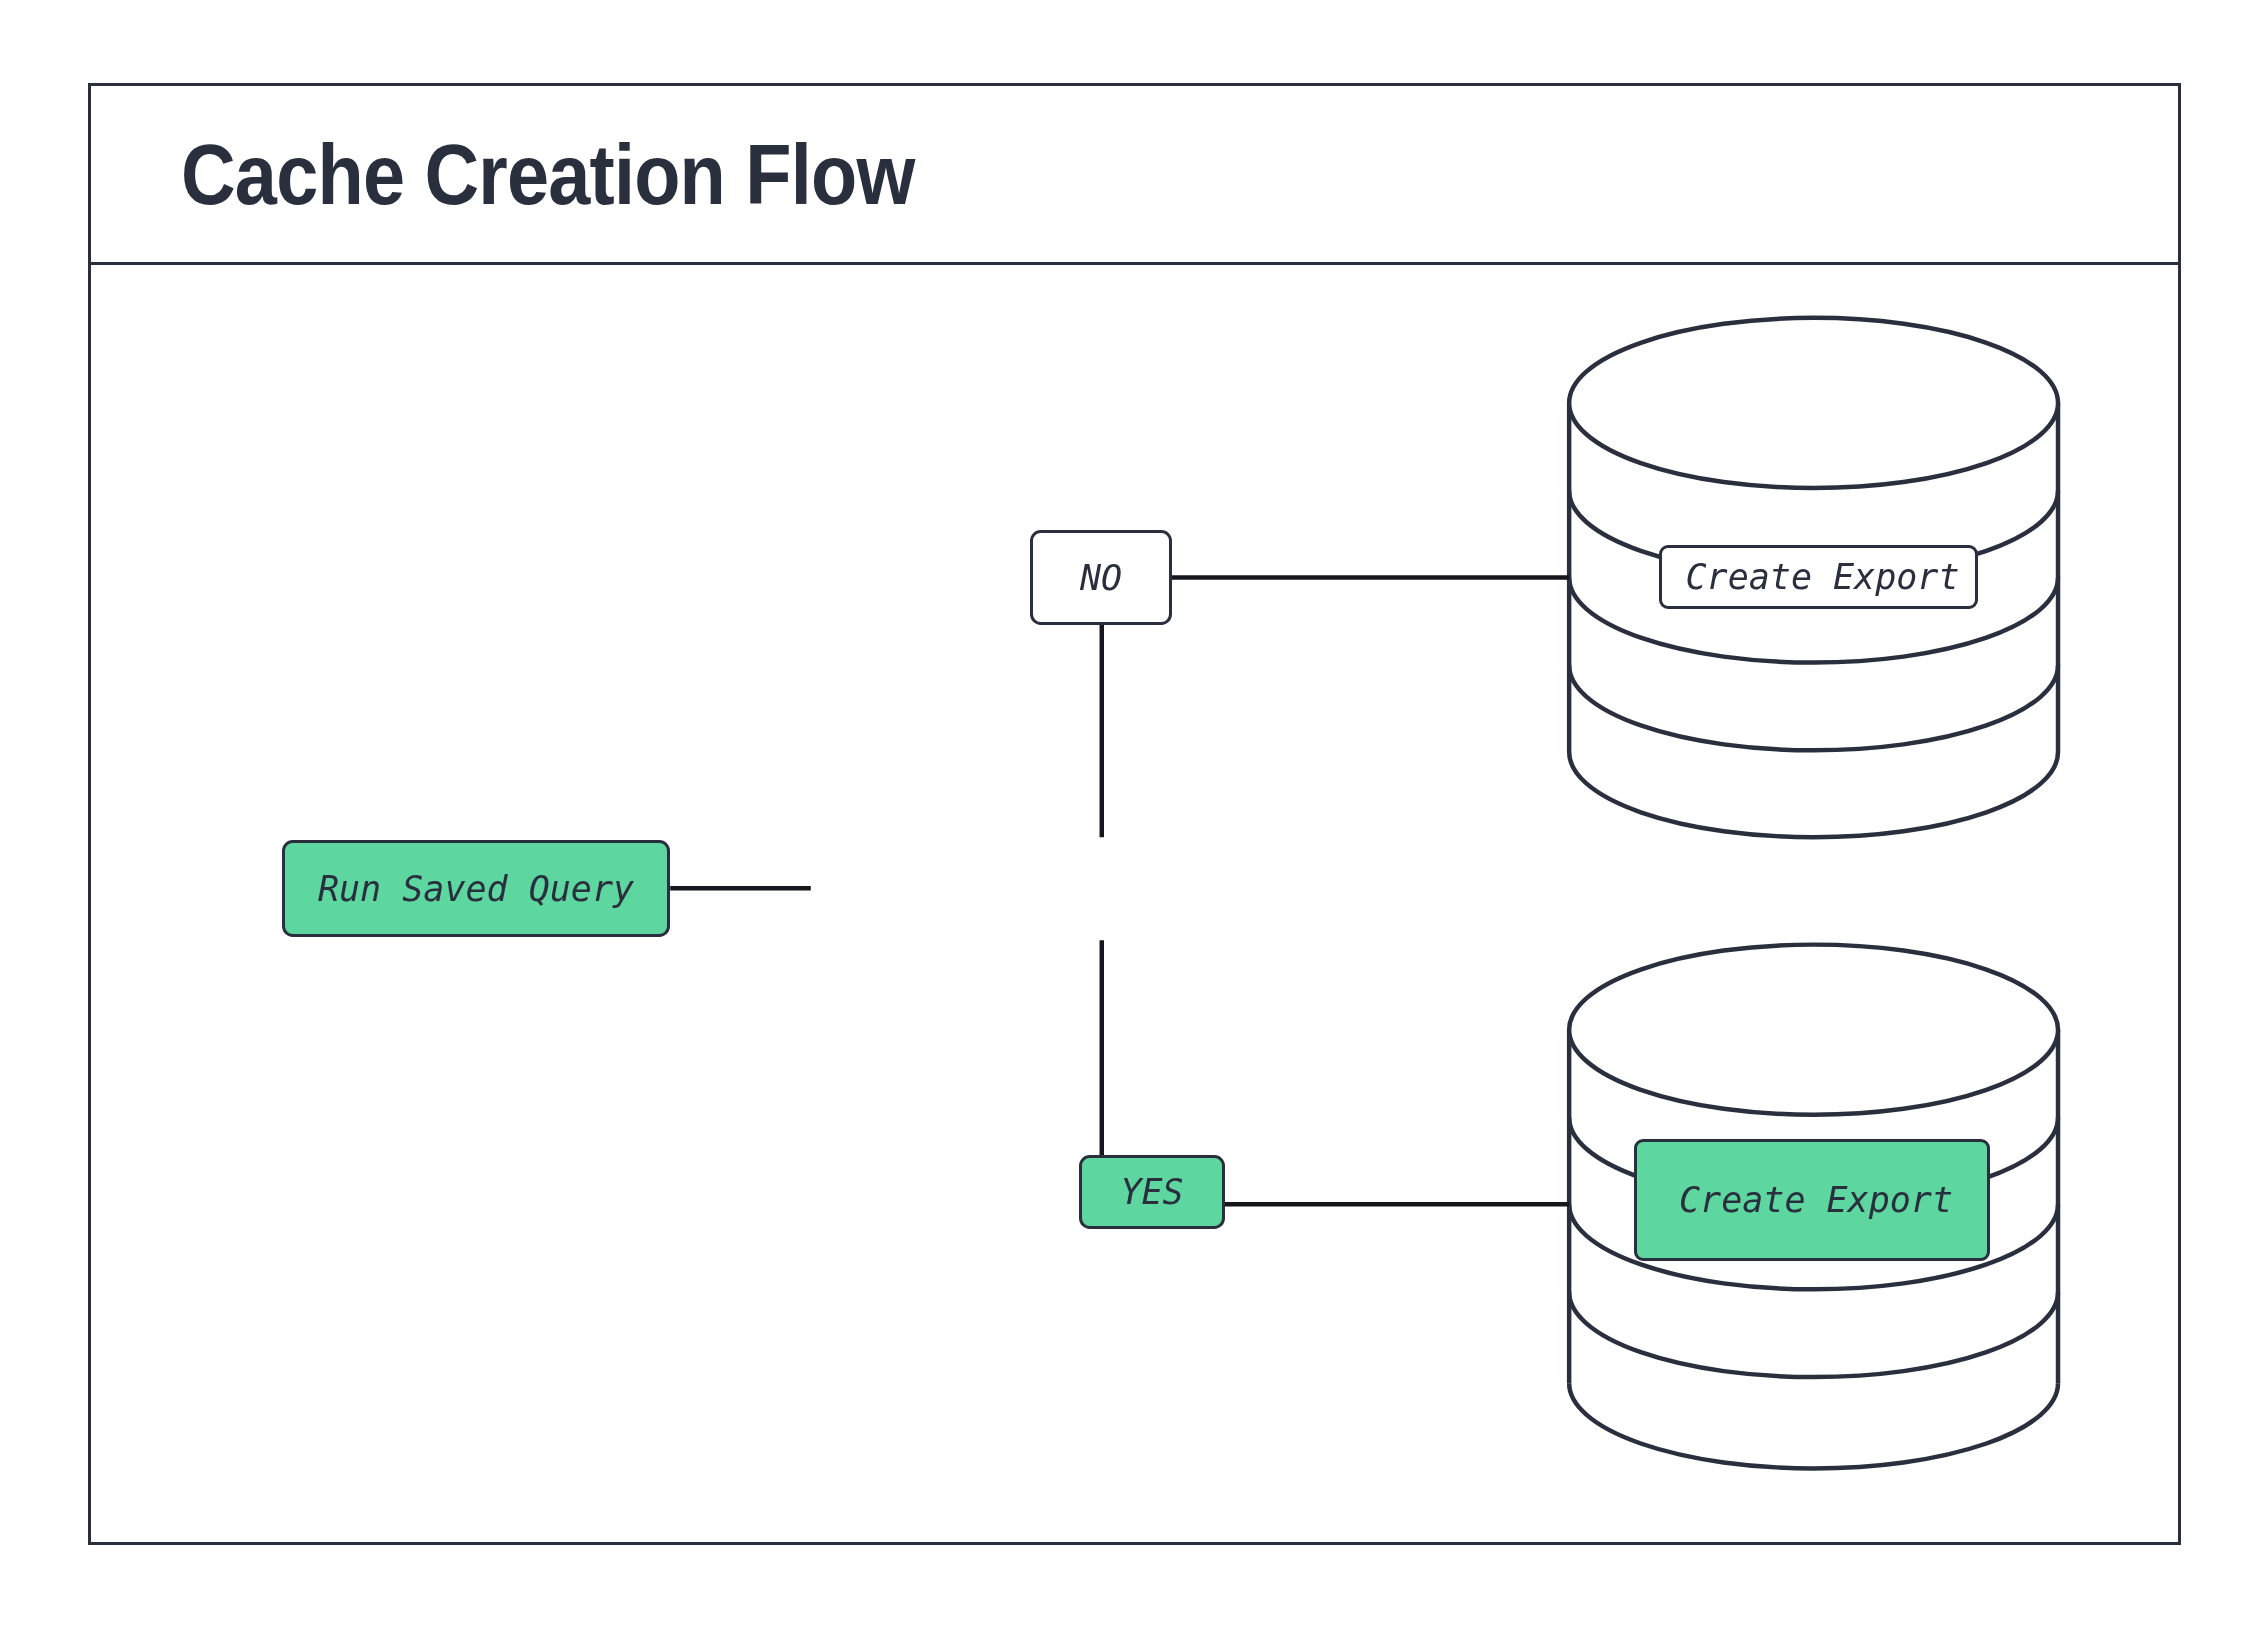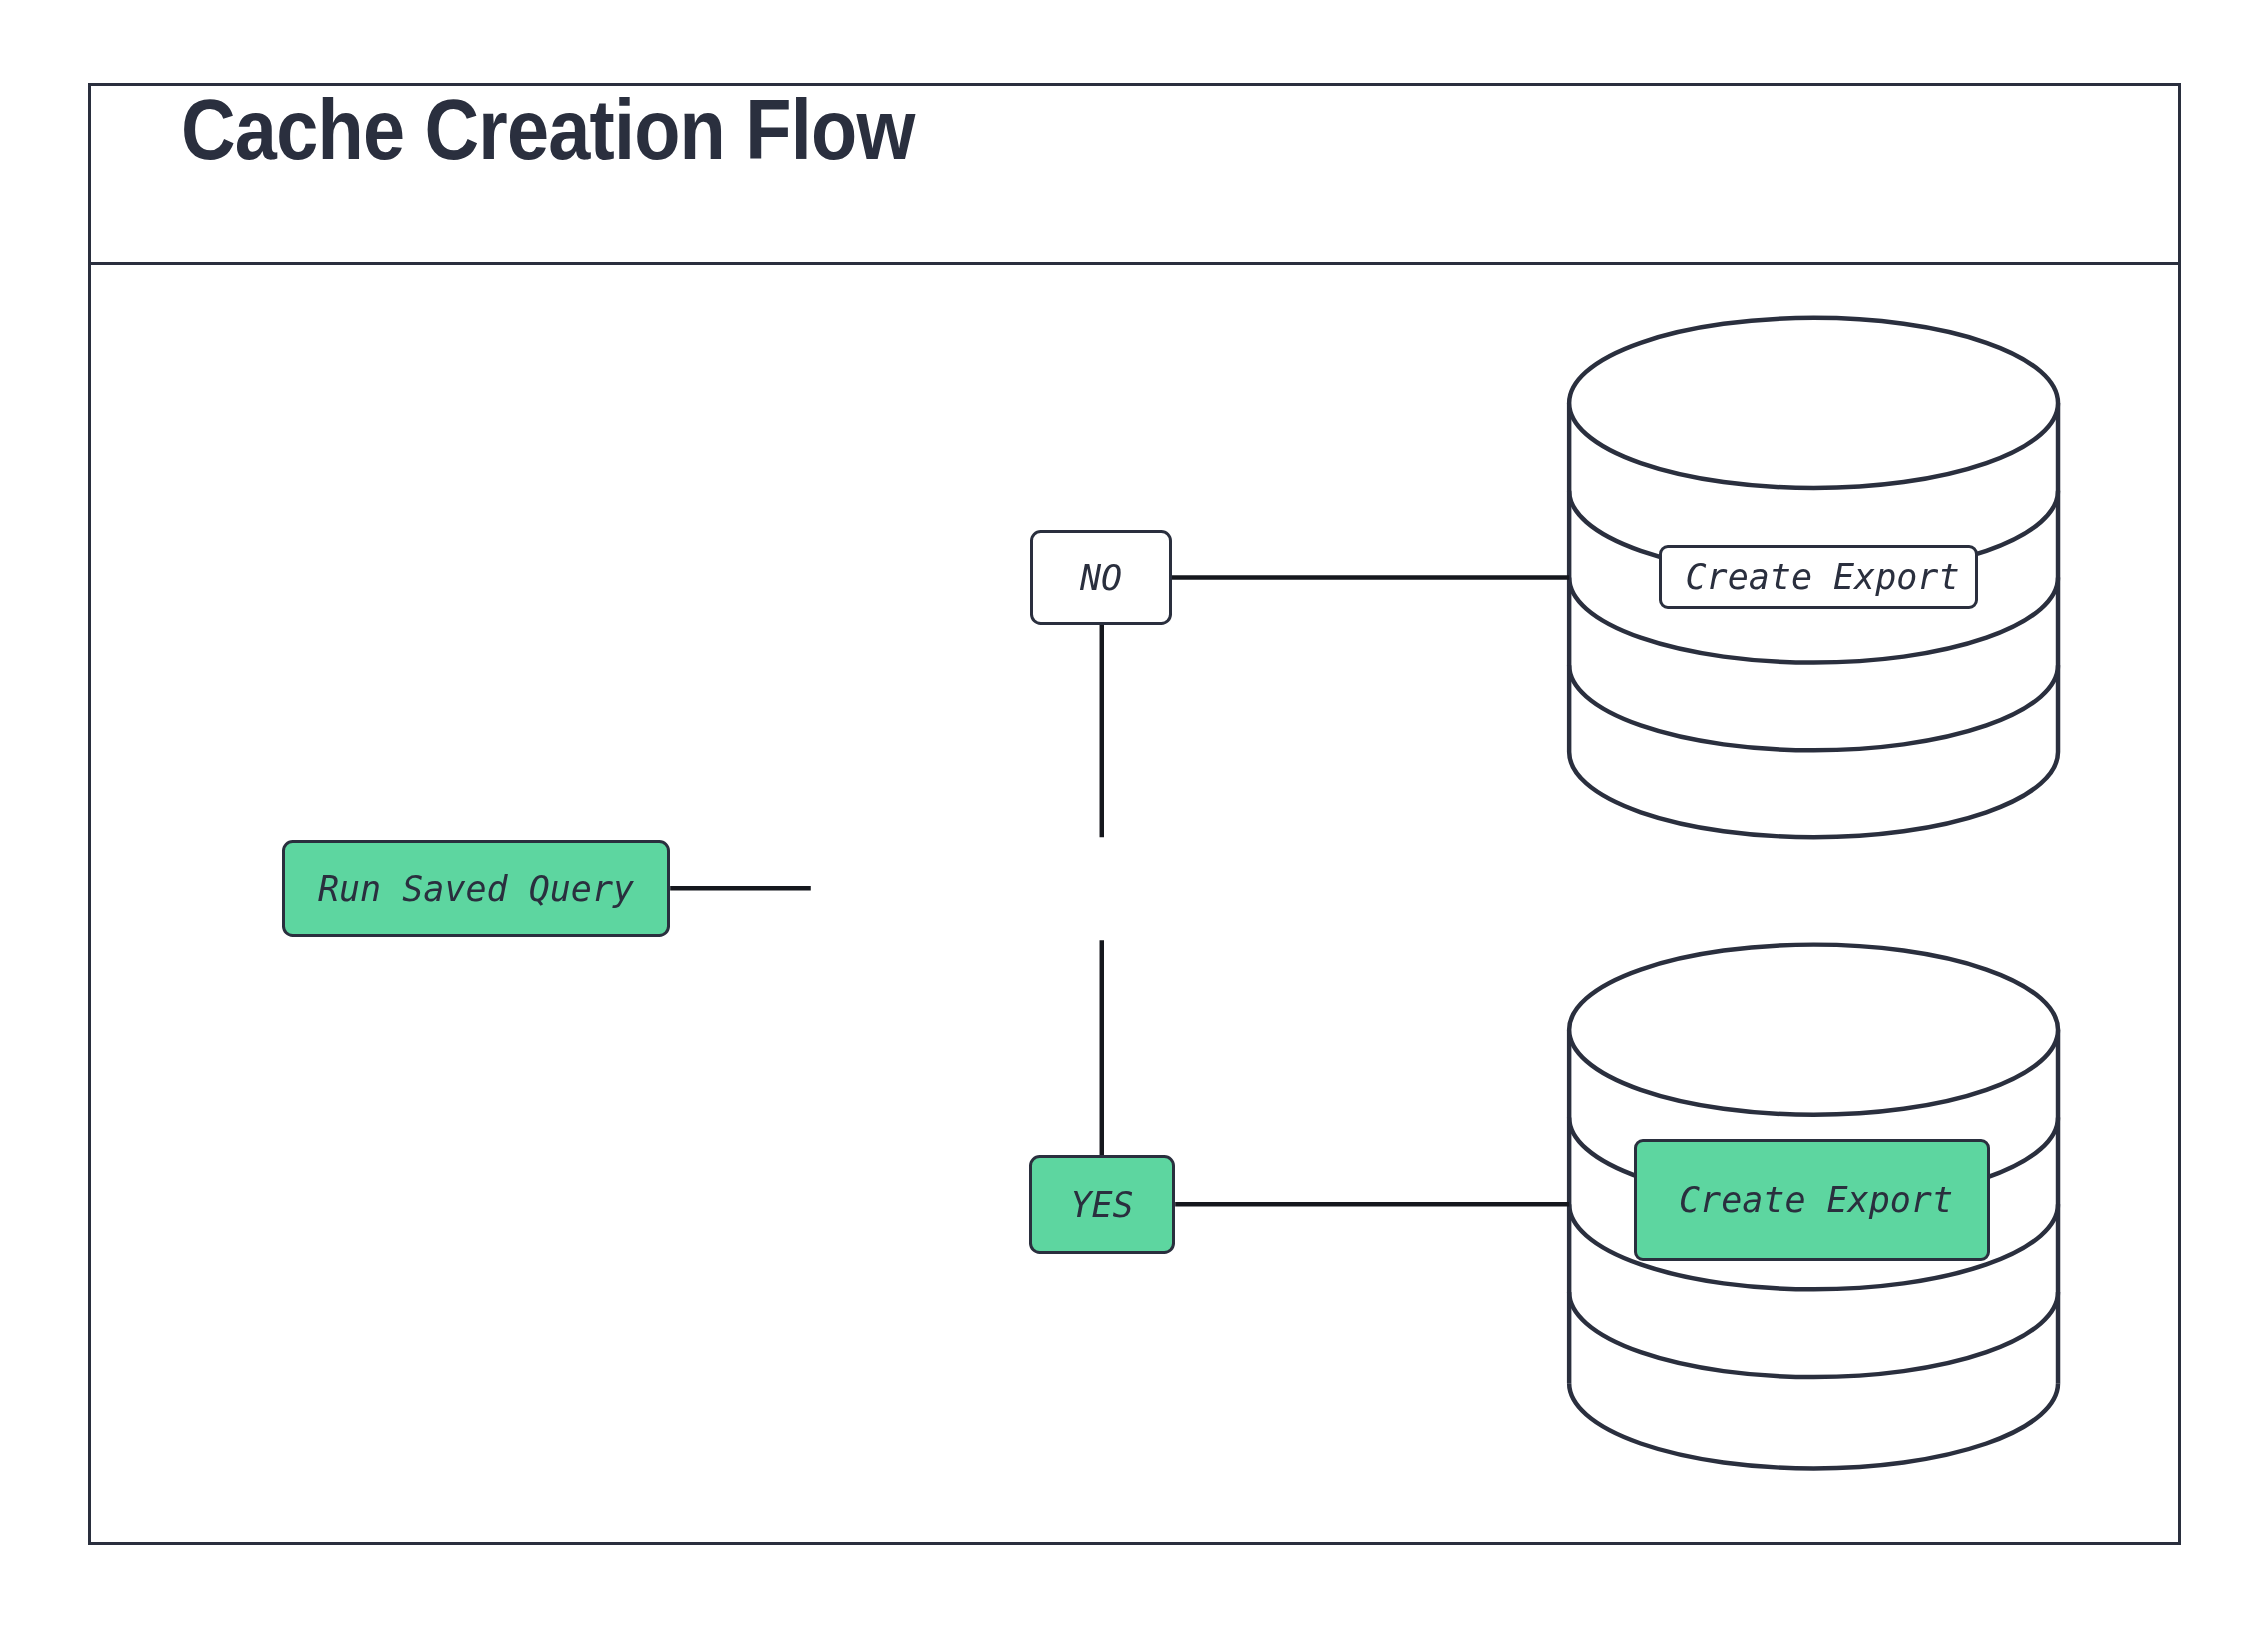--- a/index.html
+++ b/index.html
@@ -20,21 +20,21 @@
   }
   .frame{
     position:absolute;left:88px;top:83px;width:2093px;height:1462px;
     border:3.6px solid var(--ink);
     box-sizing:border-box;
     background:var(--background);
   }
   .title-band{
     position:absolute;left:0;top:0;right:0;height:176px;
     border-bottom:3.6px solid var(--ink);
-    display:flex;
+    display:flex;align-items:center;
   }
   .title{
     margin:0;padding:0 0 0 90px;
     font-family:"Liberation Sans", sans-serif;
     font-weight:700;
     font-size:86px;
     line-height:1;
     color:var(--ink);
     white-space:nowrap;
   }
@@ -57,21 +57,21 @@
   .bordered{border:3.6px solid var(--ink);border-radius:10.7px;background:var(--background);font-style:italic;}
   .green-fill{background:var(--green);}
   .dark-fill{
     background:var(--dark-fill);
     color:var(--light-text);
     border:none;border-radius:12.5px;
   }
   .node-run{left:282px;top:840px;width:388px;height:97px;}
   .node-question{left:811px;top:837px;width:600px;height:103px;}
   .node-no{left:1030px;top:530px;width:142px;height:95px;}
-  .node-yes{left:1029px;top:1155px;width:146px;height:99px;}
+  .node-yes{left:1079px;top:1155px;width:146px;height:74px;}
   .db-label{border-radius:9px;padding-left:8px;}
   .label-export{left:1659px;top:545px;width:319px;height:64px;}
   .label-export-cache{
     left:1634px;top:1139px;width:356px;height:122px;
     flex-direction:column;line-height:1.55;
   }
 </style>
 </head>
 <body>
 

